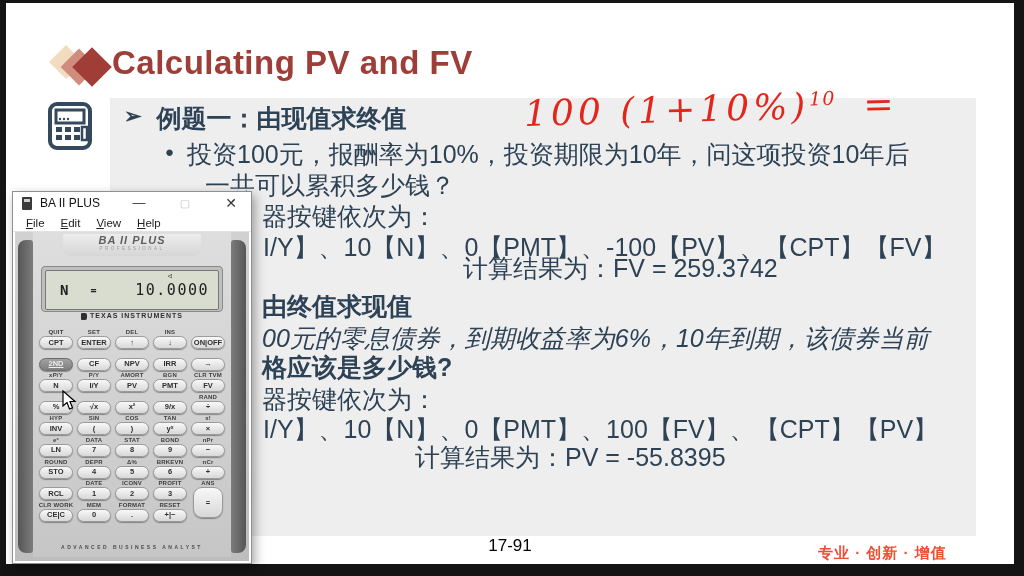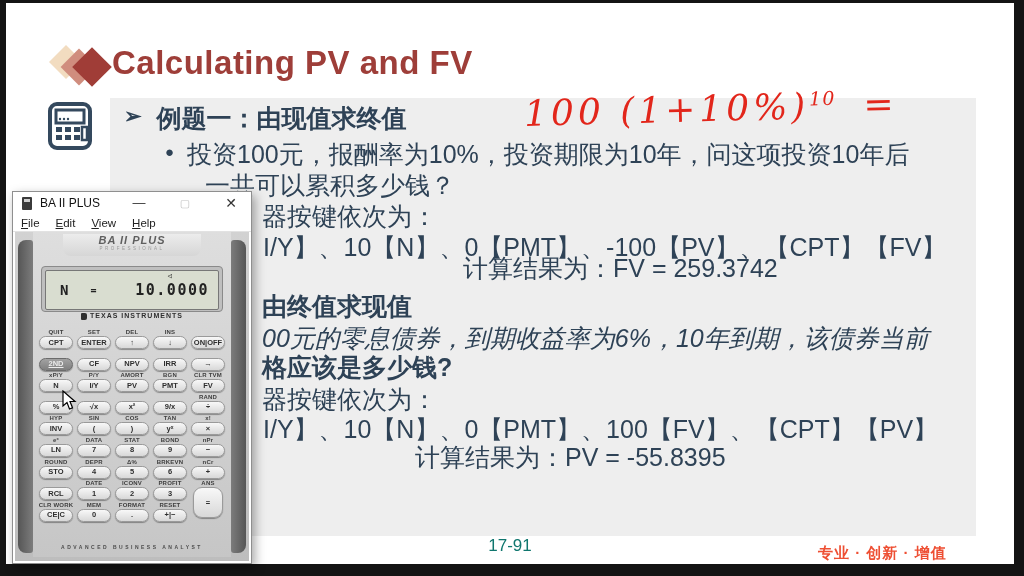--- a/index.html
+++ b/index.html
@@ -39,58 +39,58 @@
   .l-k2{left:263px;top:413px;}
   .l-r2{left:415px;top:441px;text-align:center;}
   
   .annotation{position:absolute;left:524px;top:88px;color:#e2261b;
        font-family:"DejaVu Serif",serif;font-style:italic;font-size:36px;
        letter-spacing:4px;transform:rotate(-1.5deg);white-space:nowrap;}
   .annotation sup{font-size:19px;letter-spacing:1px;}
   .annotation .eq{margin-left:28px;}
   
   .page-num{position:absolute;left:460px;top:536px;width:100px;text-align:center;
-       font-size:17px;color:#0f766e;}
+       font-size:17px;color:#000000;}
   .slogan{position:absolute;left:818px;top:544px;font-size:15px;font-weight:bold;
        color:#ee4f33;letter-spacing:1px;}
   
   .calc-window{position:absolute;left:12px;top:191px;width:238px;height:371px;
        background:#fff;border:1px solid #8f8f8f;box-shadow:3px 4px 10px rgba(0,0,0,.35);}
   .titlebar{position:relative;height:22px;display:flex;align-items:center;background:#fff;}
   .win-icon{width:10px;height:13px;background:#3a3a3a;margin-left:9px;border-radius:1px;
        position:relative;}
   .win-icon:before{content:"";position:absolute;left:2px;top:2px;width:6px;height:3px;background:#cfcfcf;}
   .win-title{font-size:12px;color:#111;margin-left:8px;}
   .win-btn{position:absolute;top:0;width:28px;height:22px;text-align:center;line-height:20px;
        font-size:13px;color:#333;background:none;border:none;padding:0;font-family:inherit;}
   .btn-min{left:112px;}
   .btn-max{left:158px;color:#c2c2c2;font-size:11px;}
   .btn-close{left:204px;font-size:14px;}
-  .menubar{height:17px;display:flex;gap:16px;padding-left:8px;align-items:center;
+  .menubar{height:17px;display:flex;gap:16px;padding-left:13px;align-items:center;
        font-size:11.5px;color:#222;border-bottom:1px solid #e2e2e2;background:#fff;}
   .menu-item u{text-decoration:underline;}
   
   .calc-body{position:absolute;left:2px;right:2px;top:40px;bottom:2px;
        background:linear-gradient(#d2d2d2,#bdbdbd);}
   .grip{position:absolute;top:8px;bottom:8px;width:15px;background:linear-gradient(90deg,#565656,#7c7c7c);}
   .grip.left{left:3px;border-radius:8px 3px 3px 8px;}
   .grip.right{right:3px;border-radius:3px 8px 8px 3px;background:linear-gradient(90deg,#7c7c7c,#565656);}
   .face{position:absolute;left:18px;right:18px;top:0;bottom:4px;
        background:linear-gradient(#dedede,#c6c6c6);}
   .logo-plate{position:absolute;left:30px;right:30px;top:2px;height:22px;text-align:center;
        background:linear-gradient(#ececec,#d6d6d6);border-radius:0 0 8px 8px;}
   .brand1{font-size:11px;font-weight:bold;font-style:italic;color:#5f5f5f;letter-spacing:1px;line-height:12px;}
   .brand2{font-size:4.5px;color:#9a9a9a;letter-spacing:2.5px;line-height:6px;}
   .display{position:absolute;left:8px;right:8px;top:34px;height:38px;background:#bfbfbf;
        border:1px solid #8a8a8a;border-radius:4px;padding:3px;}
   .screen{position:relative;height:100%;background:#d9ddd0;border:1px solid #777;border-radius:2px;
        display:flex;align-items:center;font-family:"DejaVu Sans Mono",monospace;color:#222;}
   .dvar{margin-left:14px;font-size:14px;font-weight:bold;}
   .deq{margin-left:22px;font-size:10px;font-weight:bold;}
-  .dval{margin-left:auto;margin-right:9px;font-size:15px;font-weight:bold;letter-spacing:1.5px;}
+  .dval{margin-left:auto;margin-right:9px;font-size:15px;font-weight:normal;letter-spacing:1.5px;}
   .dind{position:absolute;right:46px;top:1px;font-size:7px;color:#222;}
   .ti-row{position:absolute;left:0;right:0;top:80px;text-align:center;font-size:7px;
        font-weight:bold;letter-spacing:1px;color:#2f2f2f;}
   .ti-logo{display:inline-block;width:6px;height:7px;background:#2f2f2f;border-radius:1px 2px 2px 1px;
        margin-right:3px;vertical-align:middle;}
   .keypad{position:absolute;left:4px;right:4px;top:96px;}
   .krow{display:flex;height:21.6px;}
   .kcell{flex:1;position:relative;text-align:center;}
   .klabel{display:block;height:8px;line-height:8px;font-size:6px;font-weight:bold;color:#3d3d3d;
        letter-spacing:0.2px;white-space:nowrap;}

